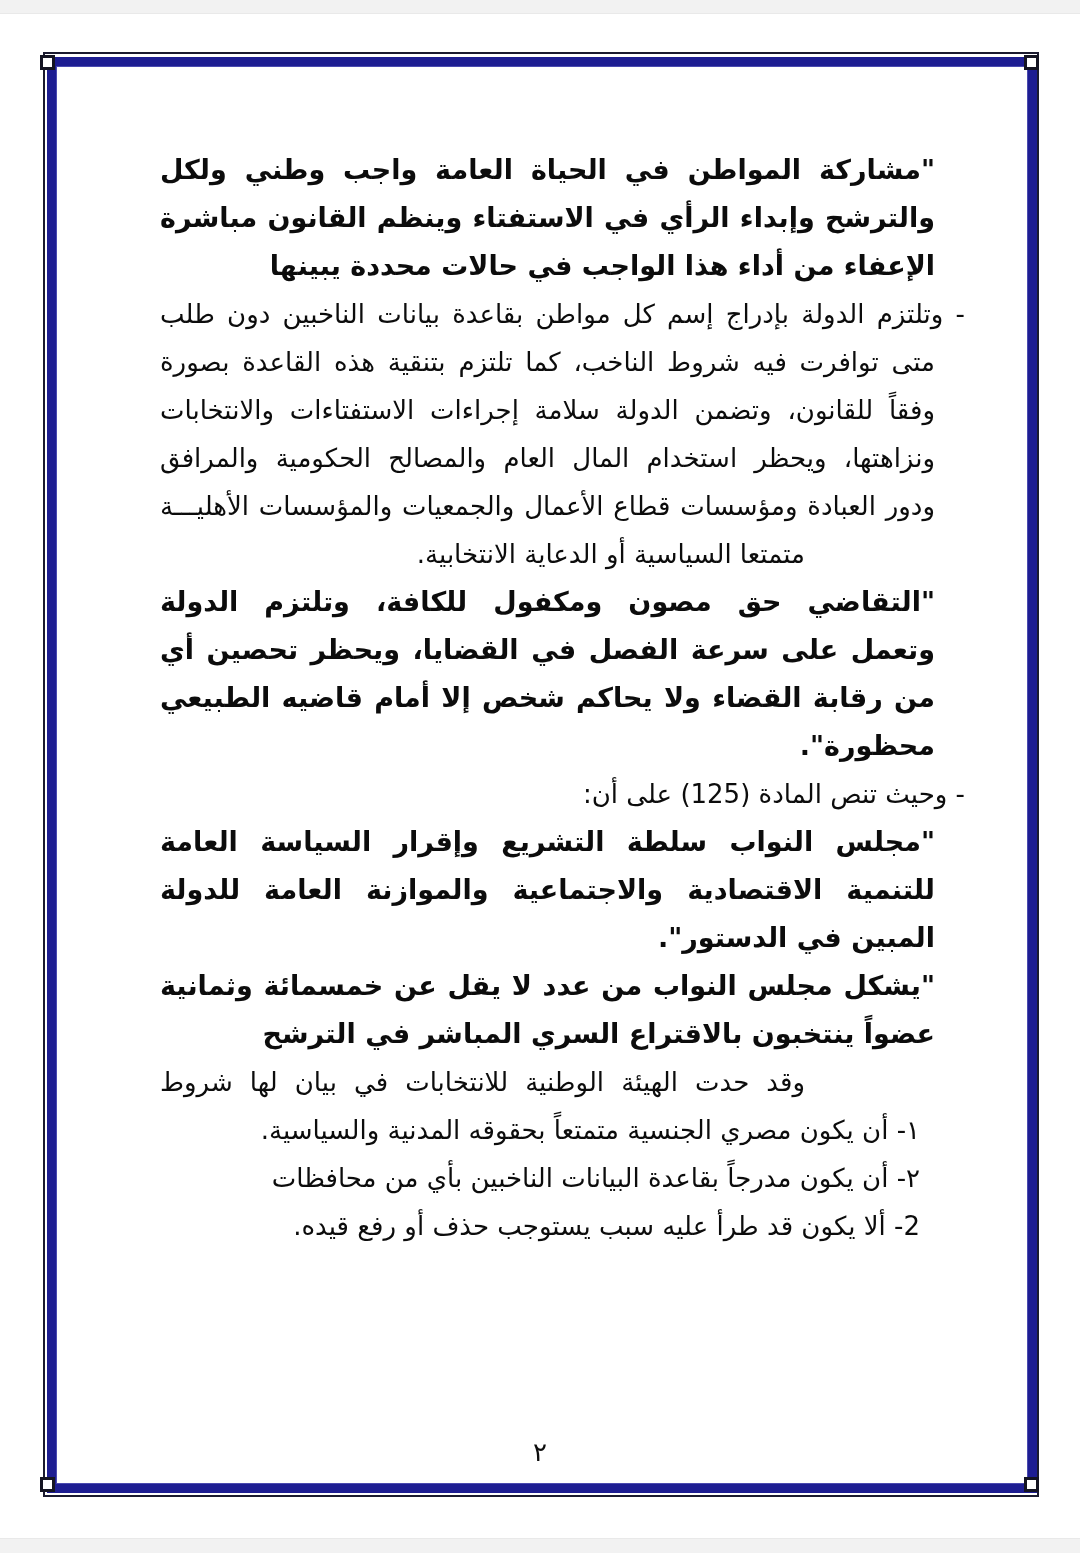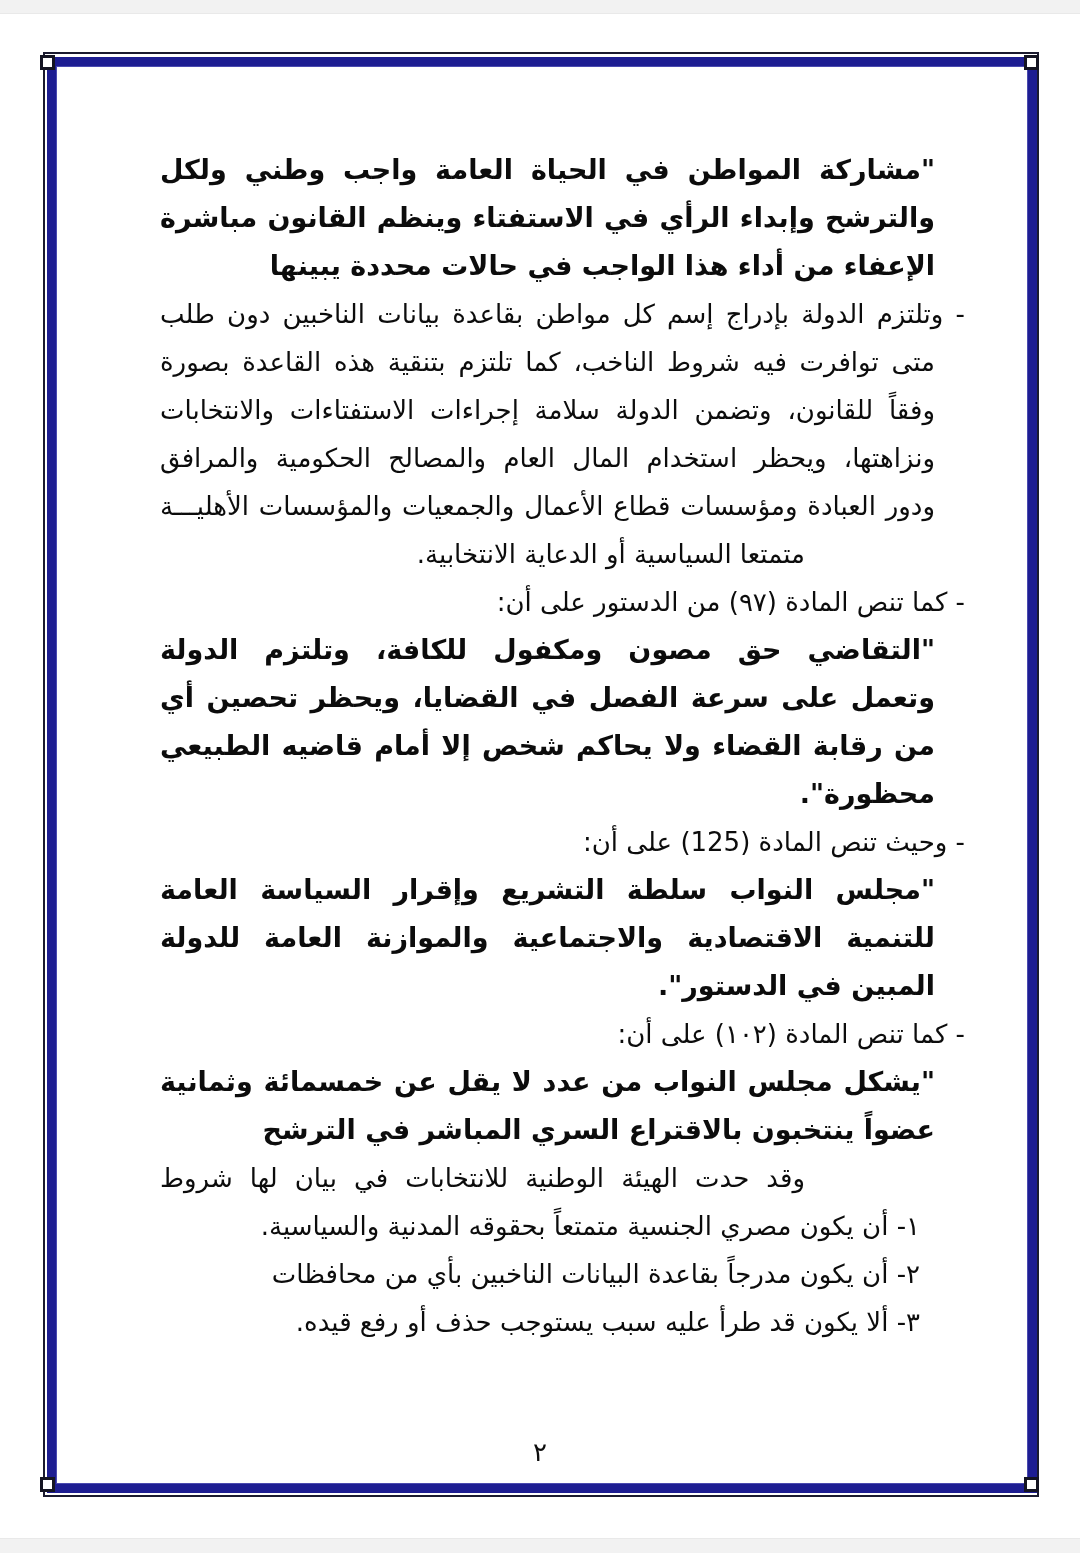--- a/index.html
+++ b/index.html
@@ -73,31 +73,29 @@
 <div class="content">
   <div class="line b fill pr-s">"مشاركة المواطن في الحياة العامة واجب وطني ولكل مواطن حق الانتخـــاب</div>
   <div class="line b fill pr-s">والترشح وإبداء الرأي في الاستفتاء وينظم القانون مباشرة هذه الحقوق ويجوز</div>
   <div class="line b pr-s">الإعفاء من أداء هذا الواجب في حالات محددة يبينها القانون".</div>
   <div class="line fill">- وتلتزم الدولة بإدراج إسم كل مواطن بقاعدة بيانات الناخبين دون طلب منـــه،</div>
   <div class="line fill pr-s">متى توافرت فيه شروط الناخب، كما تلتزم بتنقية هذه القاعدة بصورة دوريـــة</div>
   <div class="line fill pr-s">وفقاً للقانون، وتضمن الدولة سلامة إجراءات الاستفتاءات والانتخابات وحيدتها</div>
   <div class="line fill pr-s">ونزاهتها، ويحظر استخدام المال العام والمصالح الحكومية والمرافق العامـــة</div>
   <div class="line fill pr-s">ودور العبادة ومؤسسات قطاع الأعمال والجمعيات والمؤسسات الأهليـــة فـــي</div>
   <div class="line pr-xl">متمتعا السياسية أو الدعاية الانتخابية.</div>
-  <div class="line">- كما تنص المادة (٩٧) من الدستور على أن:</div>
   <div class="line b fill pr-s">"التقاضي حق مصون ومكفول للكافة، وتلتزم الدولة بتقريب جهات التقاضـــي</div>
   <div class="line b fill pr-s">وتعمل على سرعة الفصل في القضايا، ويحظر تحصين أي عمل أو قرار إداري</div>
   <div class="line b fill pr-s">من رقابة القضاء ولا يحاكم شخص إلا أمام قاضيه الطبيعي والمحاكم الاستثنائية</div>
   <div class="line b pr-s">محظورة".</div>
   <div class="line">- وحيث تنص المادة (125) على أن:</div>
   <div class="line b fill pr-s">"مجلس النواب سلطة التشريع وإقرار السياسة العامة للدولة والخطة العامـــة</div>
   <div class="line b fill pr-s">للتنمية الاقتصادية والاجتماعية والموازنة العامة للدولة وذلك كله علـــى النحـــو</div>
   <div class="line b pr-s">المبين في الدستور".</div>
-  <div class="line">- كما تنص المادة (١٠٢) على أن:</div>
   <div class="line b fill pr-s">"يشكل مجلس النواب من عدد لا يقل عن خمسمائة وثمانية وســـتون (٥٦٨)</div>
   <div class="line b pr-s">عضواً ينتخبون بالاقتراع السري المباشر في الترشح لعضوية مجلس النواب".</div>
   <div class="line fill pr-xl">وقد حدت الهيئة الوطنية للانتخابات في بيان لها شروط الترشح التي جاءت</div>
   <div class="line pr-n">١- أن يكون مصري الجنسية متمتعاً بحقوقه المدنية والسياسية.</div>
   <div class="line pr-n">٢- أن يكون مدرجاً بقاعدة البيانات الناخبين بأي من محافظات الجمهورية.</div>
-  <div class="line pr-n">٣- ألا يكون قد طرأ عليه سبب يستوجب حذف أو رفع قيده.</div>
+  <div class="line pr-n">2- ألا يكون قد طرأ عليه سبب يستوجب حذف أو رفع قيده.</div>
 </div>
 
 <div class="page-number">٢</div>
 
 </body></html>

